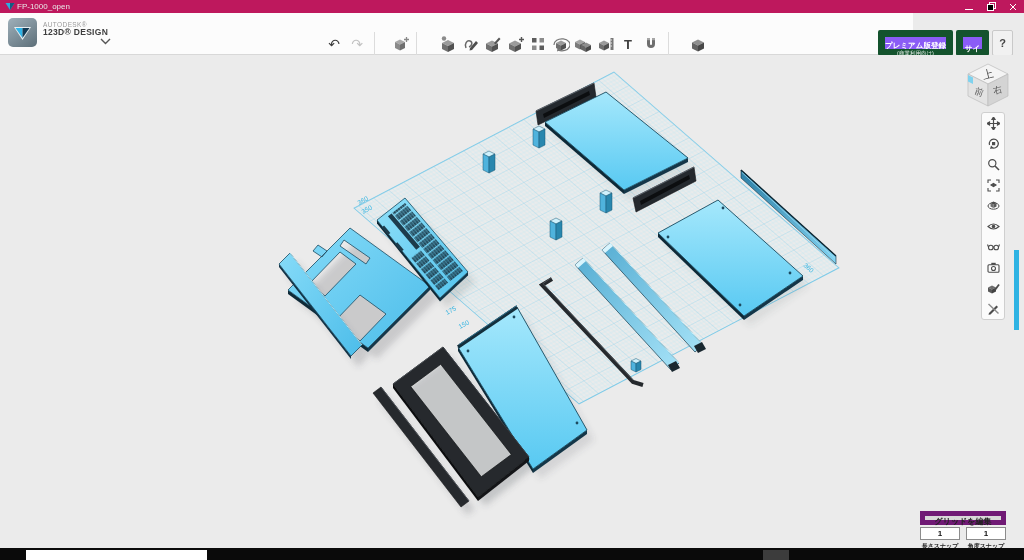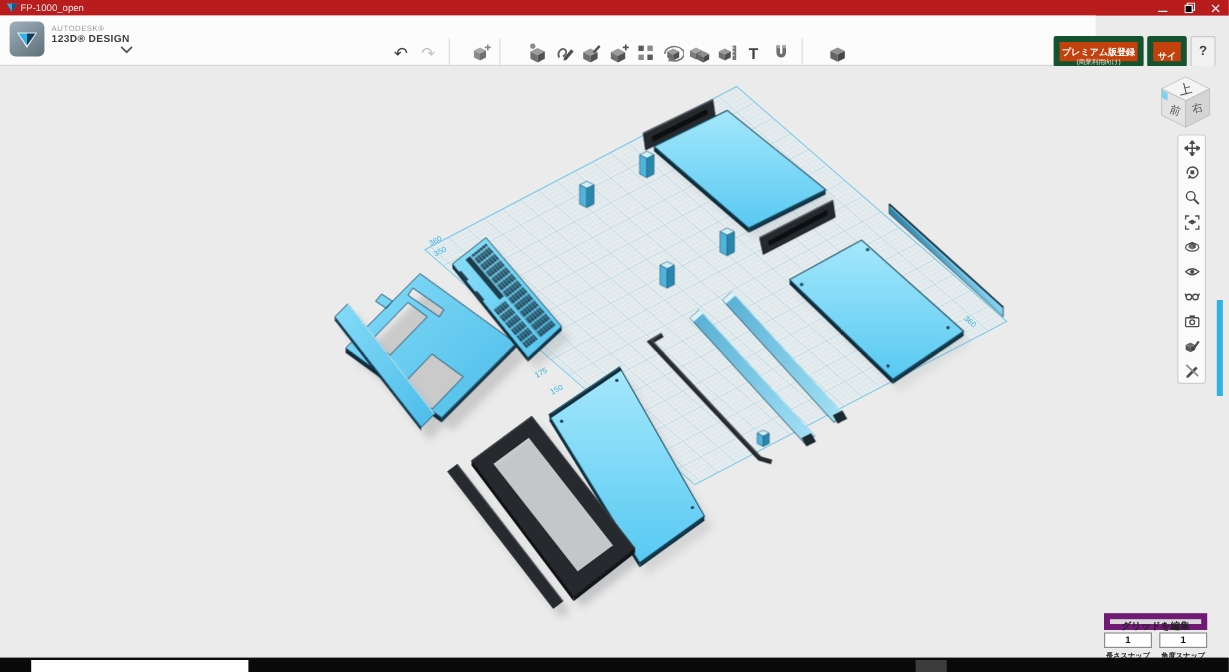--- a/index.html
+++ b/index.html
@@ -1,34 +1,34 @@
 <!DOCTYPE html>
 <html><head>
 <meta charset="utf-8">
 <style>
   * { margin:0; padding:0; box-sizing:border-box; }
   html,body { width:1024px; height:560px; overflow:hidden; background:#ebebeb;
     font-family:"Liberation Sans","DejaVu Sans",sans-serif; }
   
-  #titlebar { position:absolute; left:0; top:0; width:1024px; height:13px; background:#b91c1c; }
+  #titlebar { position:absolute; left:0; top:0; width:1024px; height:13px; background:#be185d; }
   #titlebar .title { position:absolute; left:17px; top:2px; font-size:8px; color:#e8e8e8; }
   #app-tri { position:absolute; left:5px; top:2px; }
   .winbtn { position:absolute; top:0; width:22px; height:13px; display:flex; align-items:center; justify-content:center; }
   
   #toolbar { position:absolute; left:0; top:13px; width:913px; height:42px; background:#fcfcfc; border-bottom:1px solid #d8d8d8; }
   #logo { position:absolute; left:8px; top:5px; width:29px; height:29px; border-radius:5px;
     background:linear-gradient(145deg,#9fb0ba,#5d6f79); }
   #brand { position:absolute; left:43px; top:8px; line-height:1.1; }
   #brand .l1 { font-size:6.5px; color:#9a9a9a; letter-spacing:.4px; }
   #brand .l2 { font-size:8.5px; color:#3e3e3e; font-weight:bold; letter-spacing:.3px; }
   #brand-chevron { position:absolute; left:100px; top:25px; }
   .tool { position:absolute; top:21px; width:20px; height:20px; display:flex; align-items:center; justify-content:center; }
   .tsep { position:absolute; top:19px; width:1px; height:24px; background:#dcdcdc; }
   .glyphbtn { font-size:14px; line-height:1; }
-  .btn-cyan { position:absolute; top:17px; height:26px; background:#c2410c; border:5px solid #14532d; border-radius:2px;
+  .btn-cyan { position:absolute; top:17px; height:26px; background:#8b5cf6; border:7px solid #14532d; border-radius:2px;
     color:#fff; text-align:center; cursor:pointer; }
   #btn-premium { left:878px; width:75px; padding-top:4px; }
   #btn-premium .b1 { font-size:7.5px; font-weight:bold; line-height:1.2; }
   #btn-premium .b2 { font-size:5.5px; opacity:.9; }
   #btn-signin { left:956px; width:33px; font-size:7.5px; font-weight:bold; line-height:24px; }
   #btn-help { position:absolute; left:992px; top:17px; width:21px; height:26px; background:#f1f1f1; border:1px solid #c9c9c9;
     border-radius:2px; text-align:center; font-size:11px; font-weight:bold; color:#444; line-height:24px; }
   
   #canvas { position:absolute; left:0; top:55px; width:1024px; height:493px; background:#ebebeb; }
   

